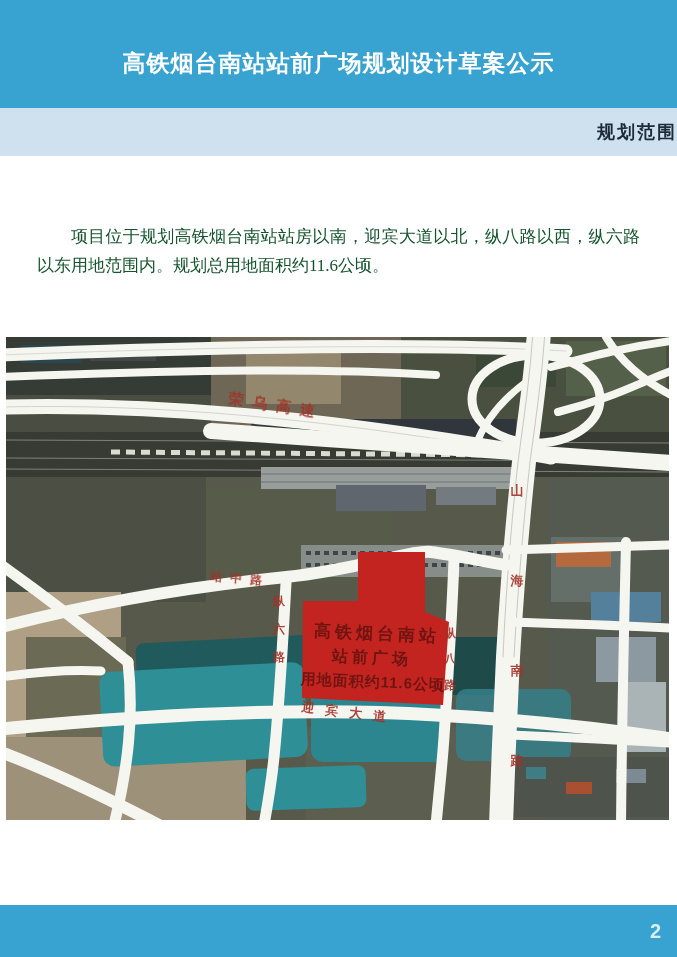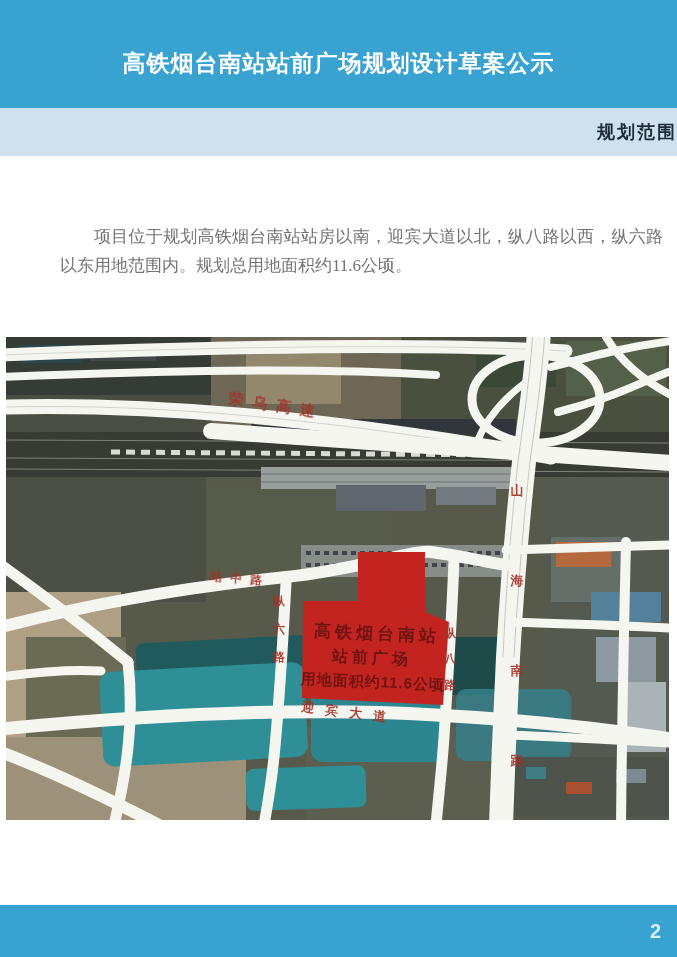--- a/index.html
+++ b/index.html
@@ -19,22 +19,22 @@
   .section-bar{
     position:absolute;left:0;top:108px;width:677px;height:48px;
     background:#cfe1ef;display:flex;align-items:center;justify-content:flex-end;
   }
   .section-bar .section-title{
     color:#1e2b38;font-size:18px;font-weight:bold;letter-spacing:2px;
   }
   .body-text{
     position:absolute;left:37px;top:222px;width:603px;
     font-family:"Liberation Serif",serif;
-    font-size:17px;line-height:29px;color:#737373;
-    text-indent:2em;text-align:justify;margin-left:23px;
+    font-size:17px;line-height:29px;color:#14532d;
+    text-indent:2em;text-align:justify;
   }
   .map-wrap{
     position:absolute;left:6px;top:337px;width:663px;height:483px;
     background:#57594b;overflow:hidden;
   }
   .footer{
     position:absolute;left:0;top:905px;width:677px;height:52px;
     background:#38a2d0;display:flex;align-items:center;justify-content:flex-end;
   }
   .footer .page-number{

